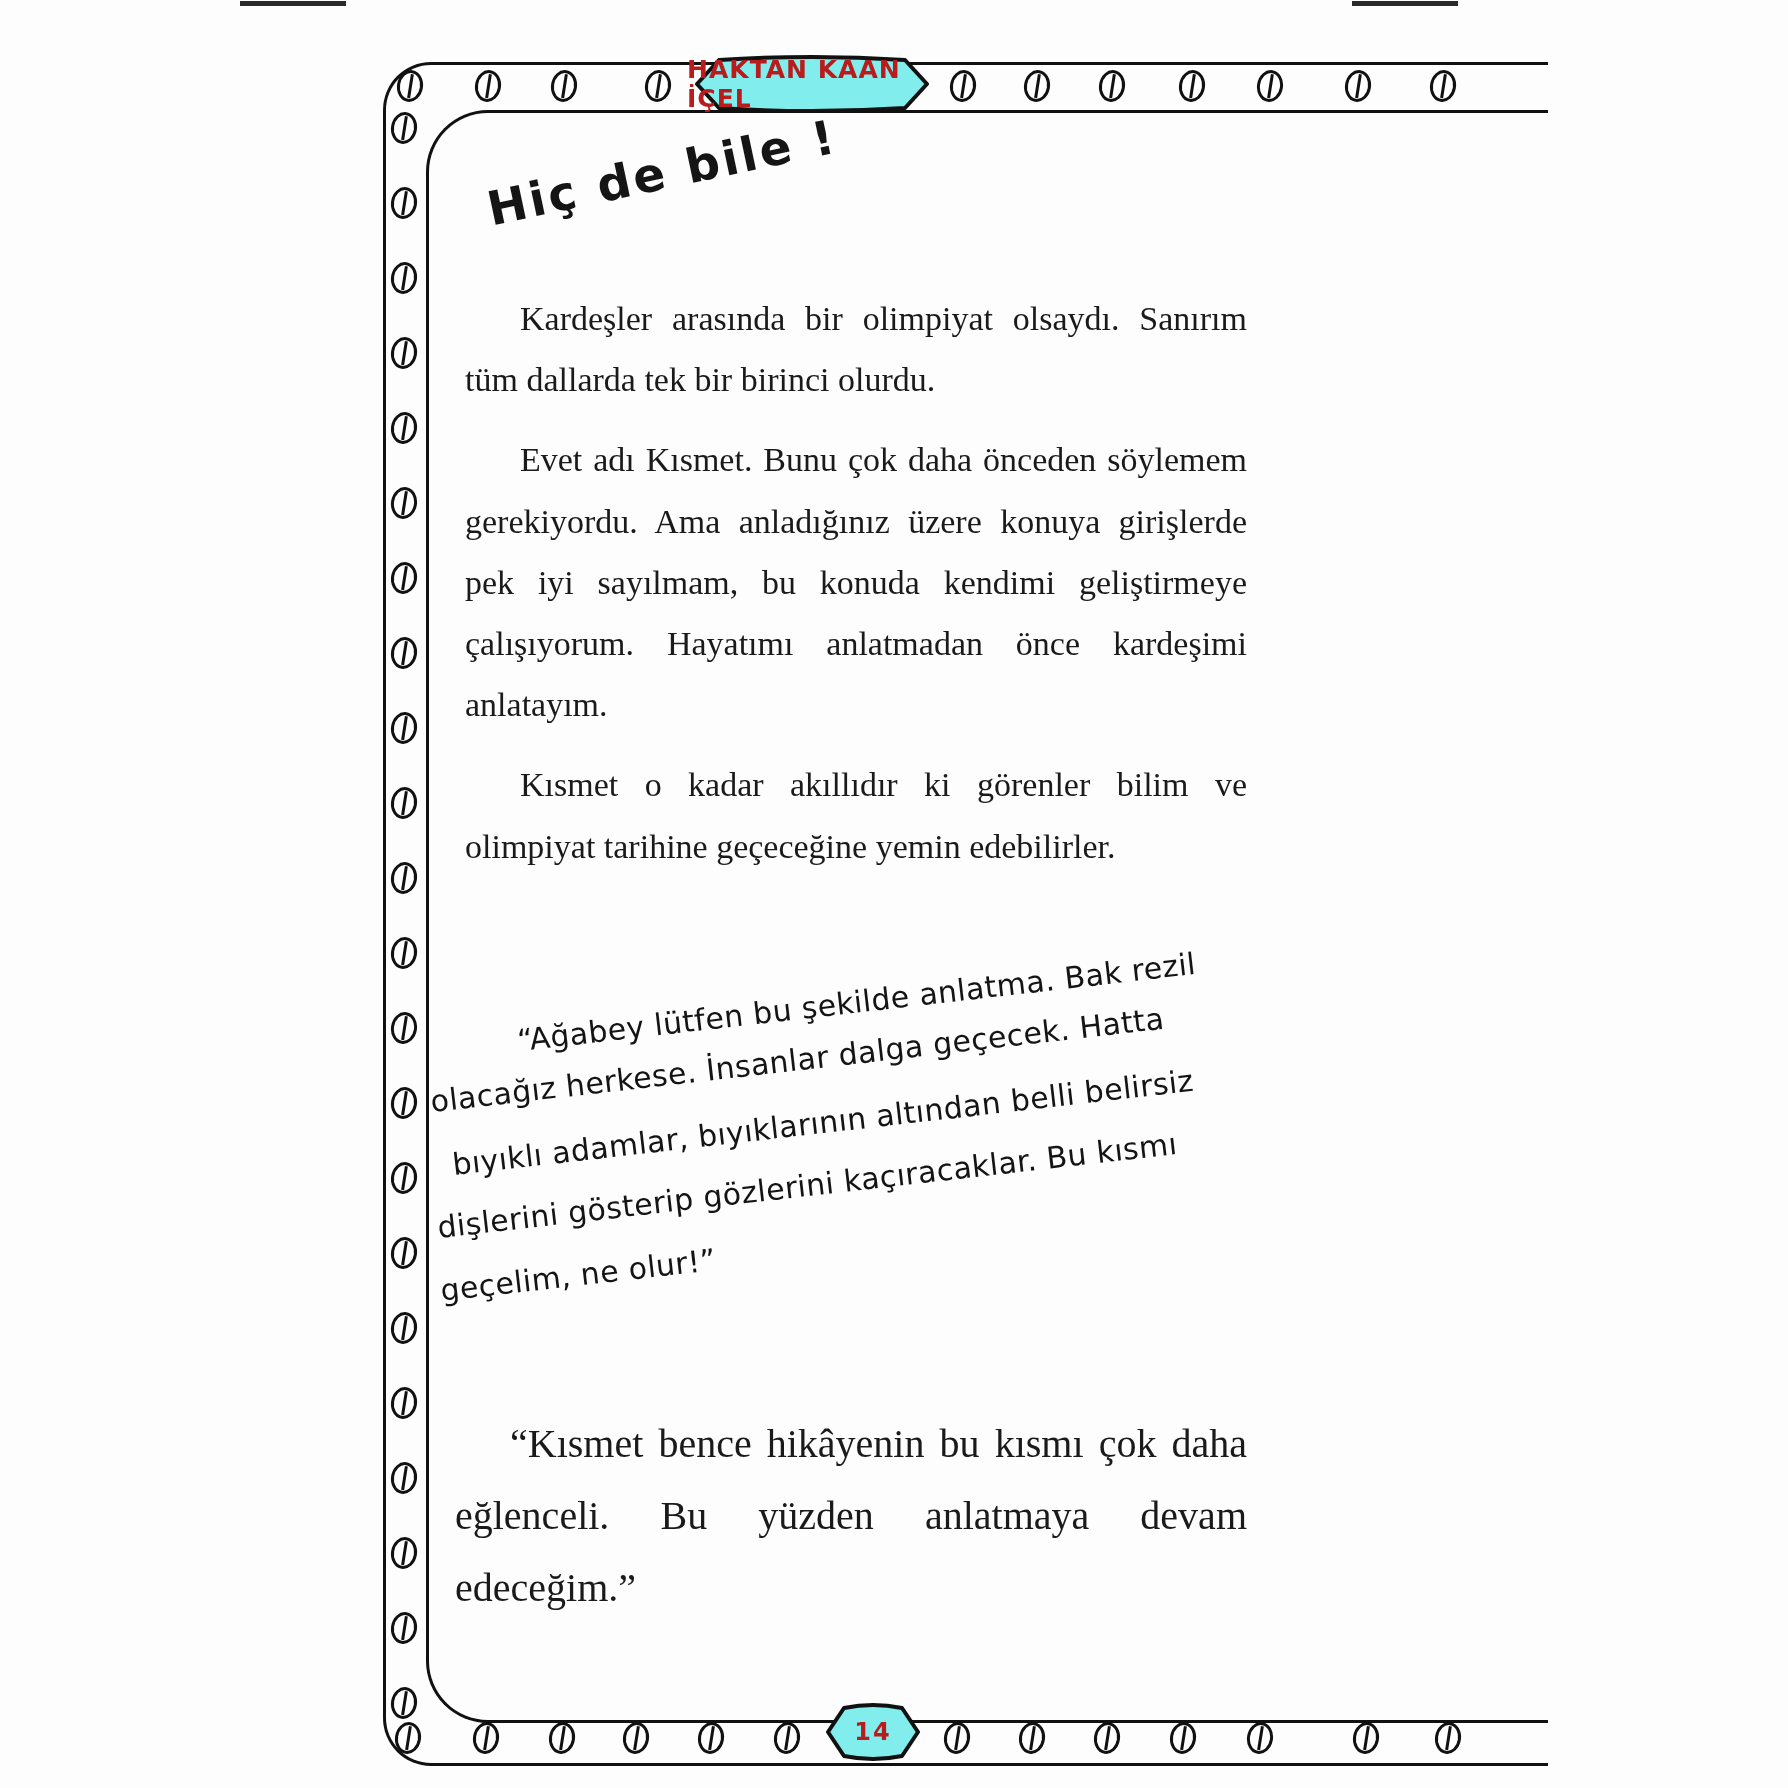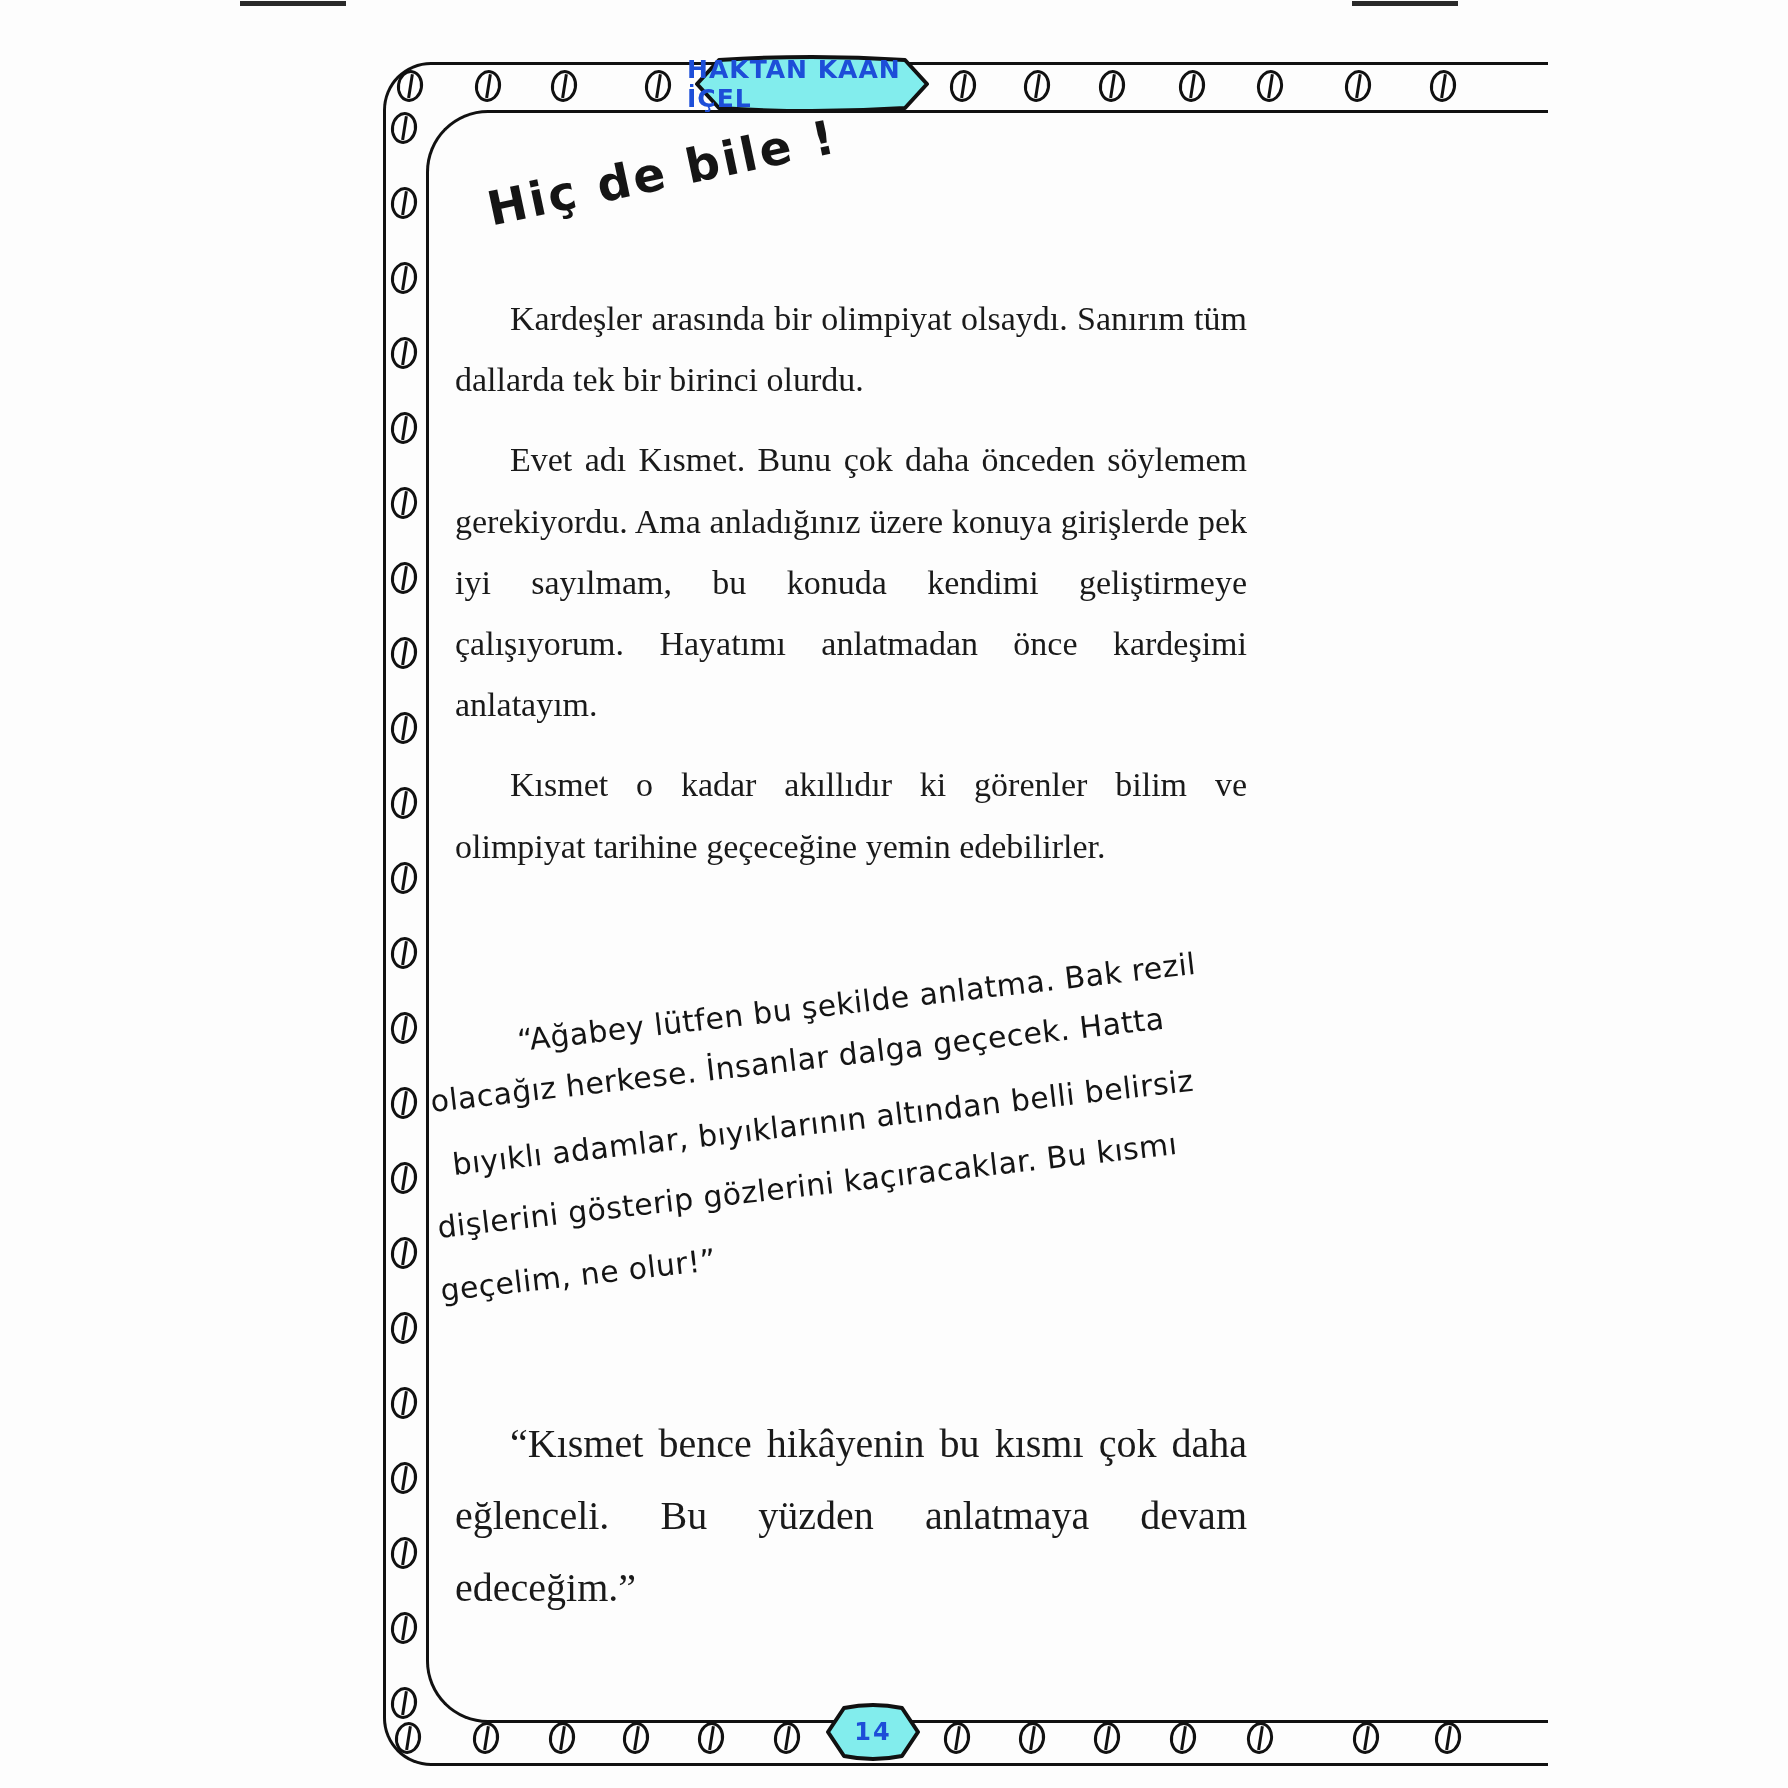--- a/index.html
+++ b/index.html
@@ -46,21 +46,21 @@
     width:3px;margin-left:-1.5px;background:#111;
   }
 
   
   .badge{position:absolute;}
   .badge svg{display:block;}
   .badge .badge-text{
     position:absolute;left:0;top:0;width:100%;height:100%;
     display:flex;align-items:center;justify-content:center;
     font-family:"DejaVu Sans", sans-serif;
-    font-weight:600;color:#1d4ed8;
+    font-weight:600;color:#b91c1c;
     letter-spacing:1px;
   }
   .badge-top{left:687px;top:53px;width:250px;height:62px;}
   .badge-top .badge-text{font-size:25px;}
   .badge-bottom{left:820px;top:1700px;width:106px;height:64px;}
   .badge-bottom .badge-text{font-size:24px;letter-spacing:2px;}
 
   
   .chapter-title{
     position:absolute;left:488px;top:182px;
@@ -68,21 +68,21 @@
     font-size:47px;font-weight:600;letter-spacing:3px;
     transform:rotate(-12deg);transform-origin:left center;
     white-space:nowrap;color:#151515;
   }
 
   
   .body-copy{
     position:absolute;left:455px;top:288px;width:792px;
     font-size:34px;line-height:1.8;text-align:justify;
   }
-  .body-copy p{margin:0 0 19px 0;text-indent:55px;}
+  .body-copy p{margin:0 0 19px 10px;text-indent:55px;}
 
   
   .handwritten{
     position:absolute;left:433px;top:995px;width:840px;
     font-family:"DejaVu Sans", sans-serif;
     font-size:30px;font-weight:500;letter-spacing:0.4px;
     color:#141414;white-space:nowrap;
   }
   .handwritten .hw-line{
     position:relative;height:65px;

